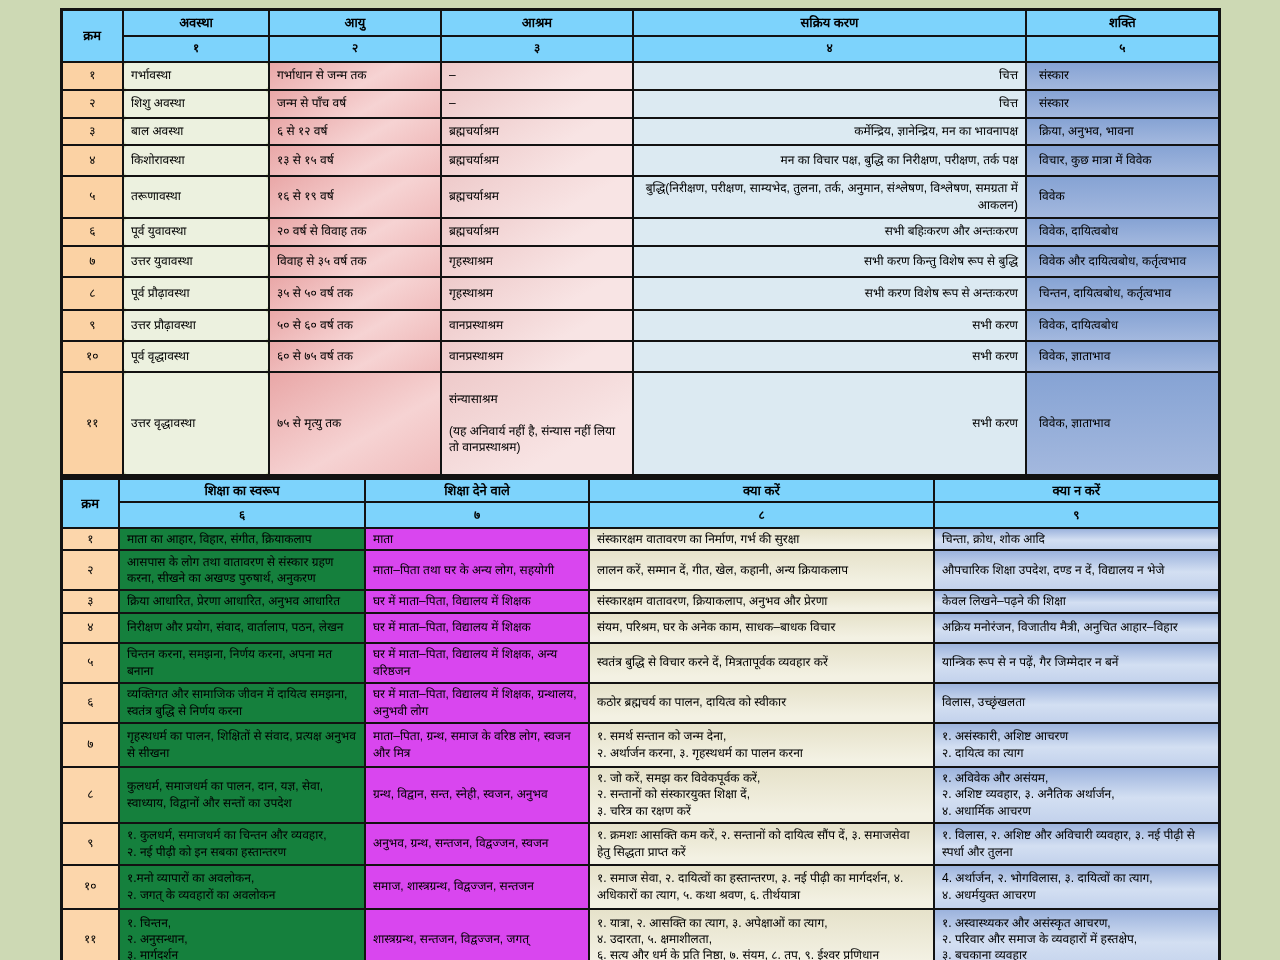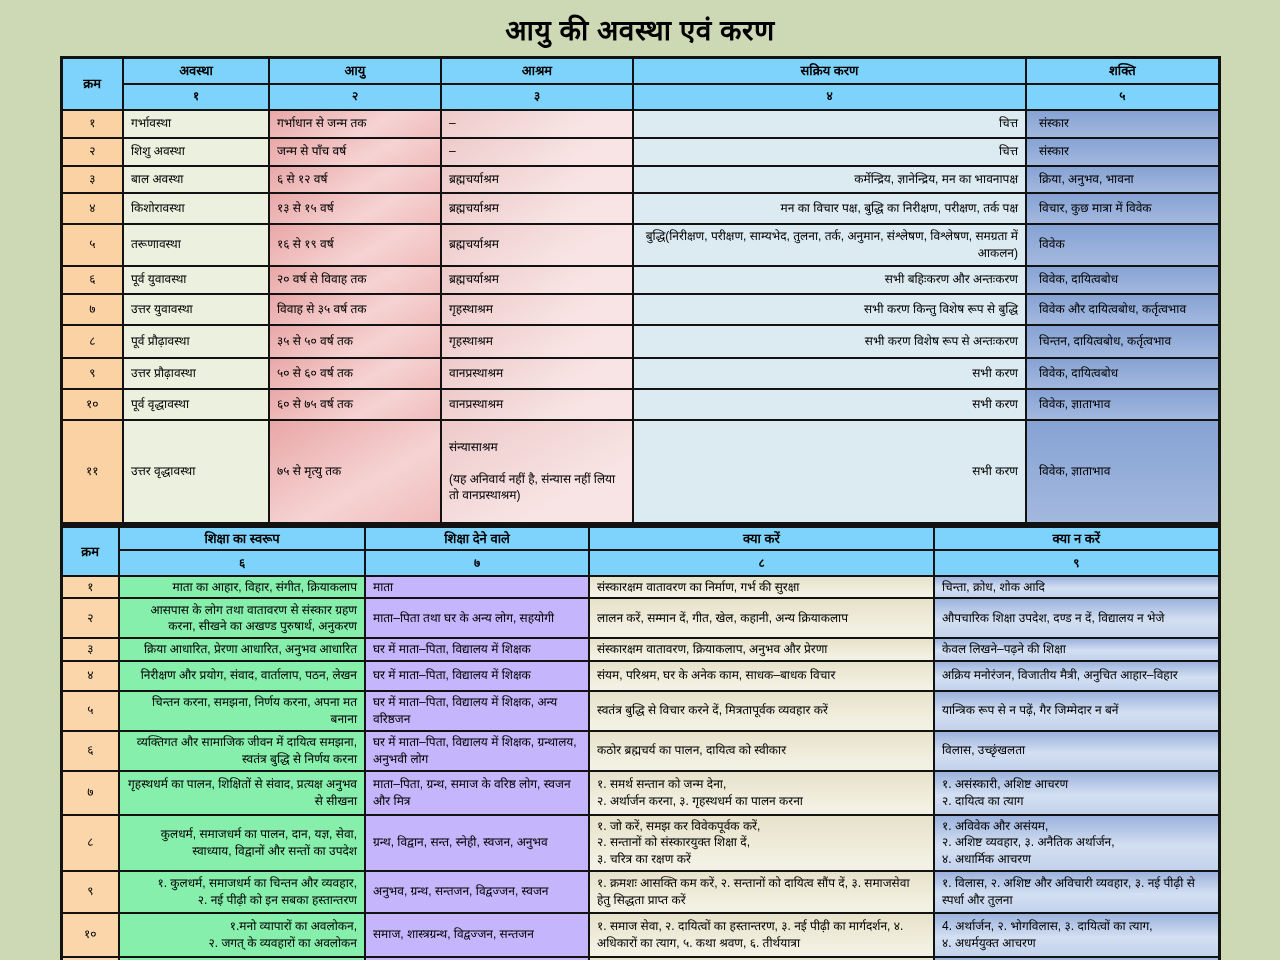--- a/index.html
+++ b/index.html
@@ -24,29 +24,29 @@
     font-size:12px;line-height:1.35;
     padding:2px 7px;vertical-align:middle;
     white-space:pre-line;
     overflow:hidden;
   }
   th{font-size:13px;font-weight:bold;text-align:center;padding:2px 4px;}
   .hcell{background:#7dd3fc;}
   .hnum th{font-size:12px;height:20px;}
   
   .c-kram{background:#fbd2a4;text-align:center;}
-  .c-avastha{background:#ecf1df;}
+  .c-avastha{background:#ecf1df;border-radius:7px;}
   .c-ayu{background:linear-gradient(150deg,#e9a7a7 0%,#f6d3d3 60%,#f0bcbc 100%);}
   .c-ashram{background:linear-gradient(150deg,#eecaca 0%,#f8e4e4 70%);}
   .c-karan{background:#dceaf2;text-align:right;}
   .c-shakti{background:linear-gradient(180deg,#86a3d4 0%,#a3b8de 100%);padding-left:12px;}
   
   .b-kram{background:#fcd6ab;text-align:center;}
-  .b-swaroop{background:#86efac;text-align:right;}
-  .b-dene{background:#c4b5fd;}
+  .b-swaroop{background:#15803d;}
+  .b-dene{background:#d946ef;}
   .b-kare{background:linear-gradient(180deg,#e6e2ca 0%,#f3f1e3 85%);}
   .b-nakare{background:linear-gradient(180deg,#9cb3dd 0%,#d3dff2 55%,#c3d2ec 100%);margin-top:24px;}
   
   .t1 thead tr:nth-child(1){height:26px;}
   .t1 tbody tr:nth-child(1){height:28px;}
   .t1 tbody tr:nth-child(2){height:28px;}
   .t1 tbody tr:nth-child(3){height:27px;}
   .t1 tbody tr:nth-child(4){height:31px;}
   .t1 tbody tr:nth-child(5){height:42px;}
   .t1 tbody tr:nth-child(6){height:28px;}
@@ -67,21 +67,20 @@
   .t2 tbody tr:nth-child(7){height:44px;}
   .t2 tbody tr:nth-child(8){height:56px;}
   .t2 tbody tr:nth-child(9){height:42px;}
   .t2 tbody tr:nth-child(10){height:44px;}
   .t2 tbody tr:nth-child(11){height:62px;}
 </style>
 </head>
 <body>
 
 <div class="page">
-  <h1 class="title">आयु की अवस्था एवं करण</h1>
 
   <table class="t1">
     <colgroup>
       <col style="width:62px">
         <col style="width:146px">
         <col style="width:172px">
       <col style="width:192px">
         <col style="width:393px">
         <col style="width:193px">
     </colgroup>

